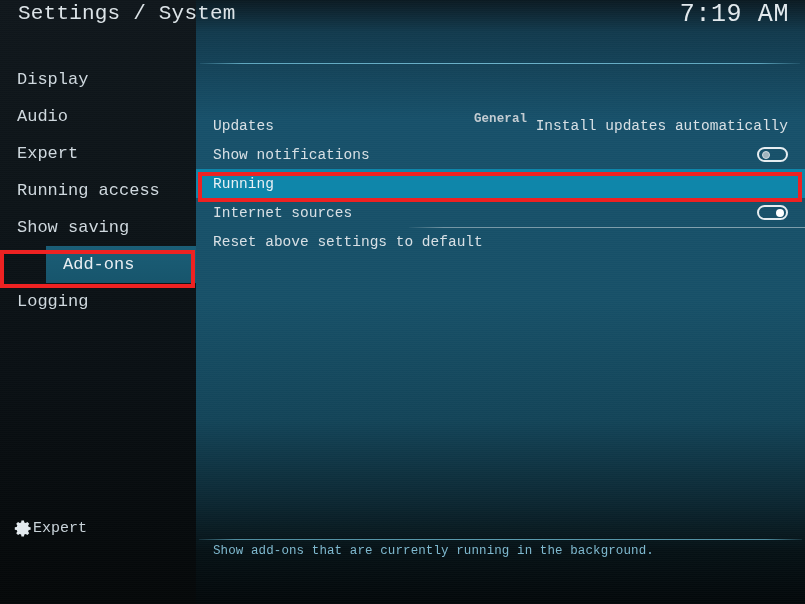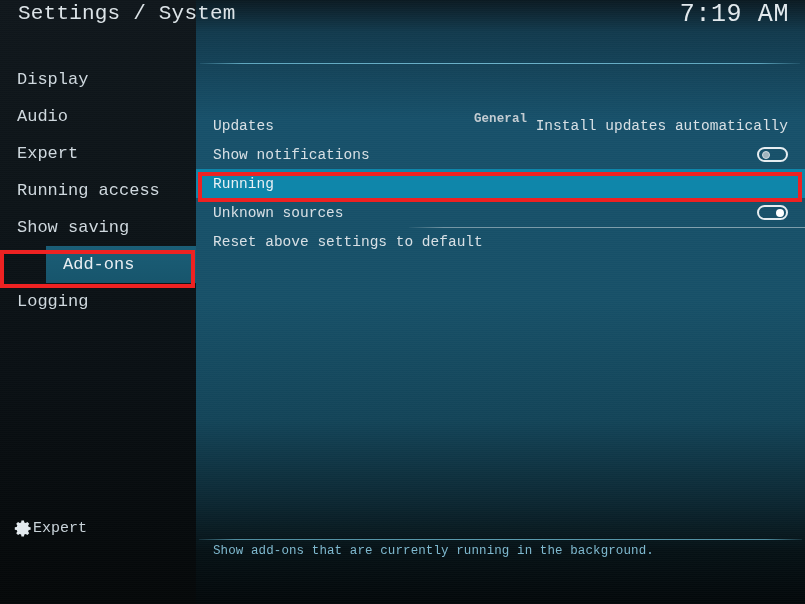--- a/index.html
+++ b/index.html
@@ -309,21 +309,21 @@
         <span class="knob"></span>
       </span>
     </div>
 
 
     <div class="row selected">
       <span class="row-label">Running</span>
     </div>
 
     <div class="row">
-      <span class="row-label">Unknown sources</span>
+      <span class="row-label">Internet sources</span>
       <span class="toggle on">
         <span class="knob"></span>
       </span>
       <span class="row-divider" style="bottom:-1px;"></span>
     </div>
 
     <div class="row">
       <span class="row-label">Reset above settings to default</span>
     </div>
 

